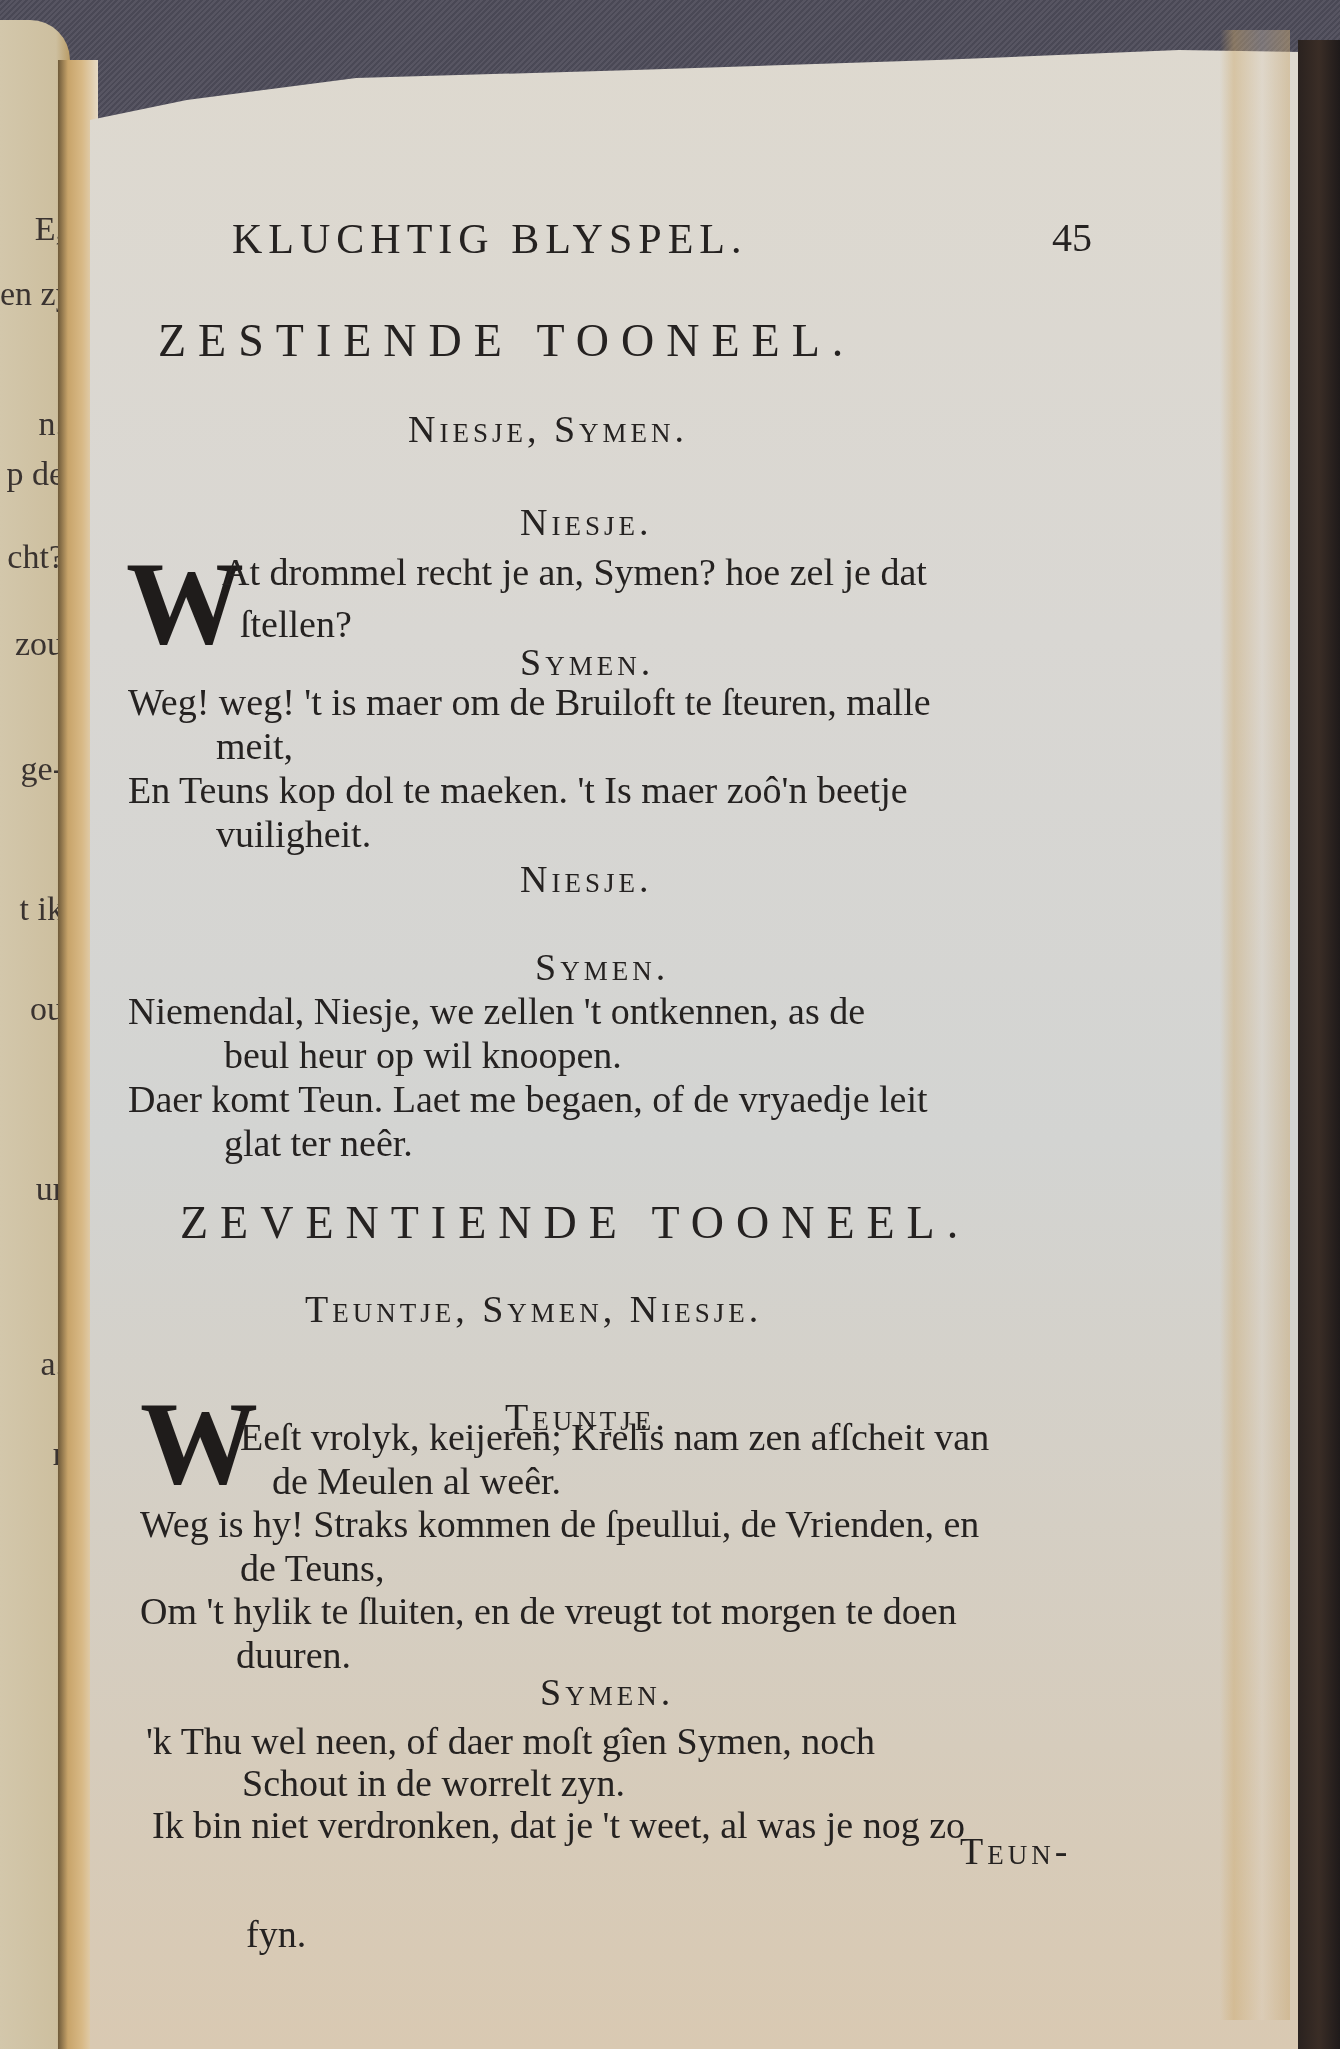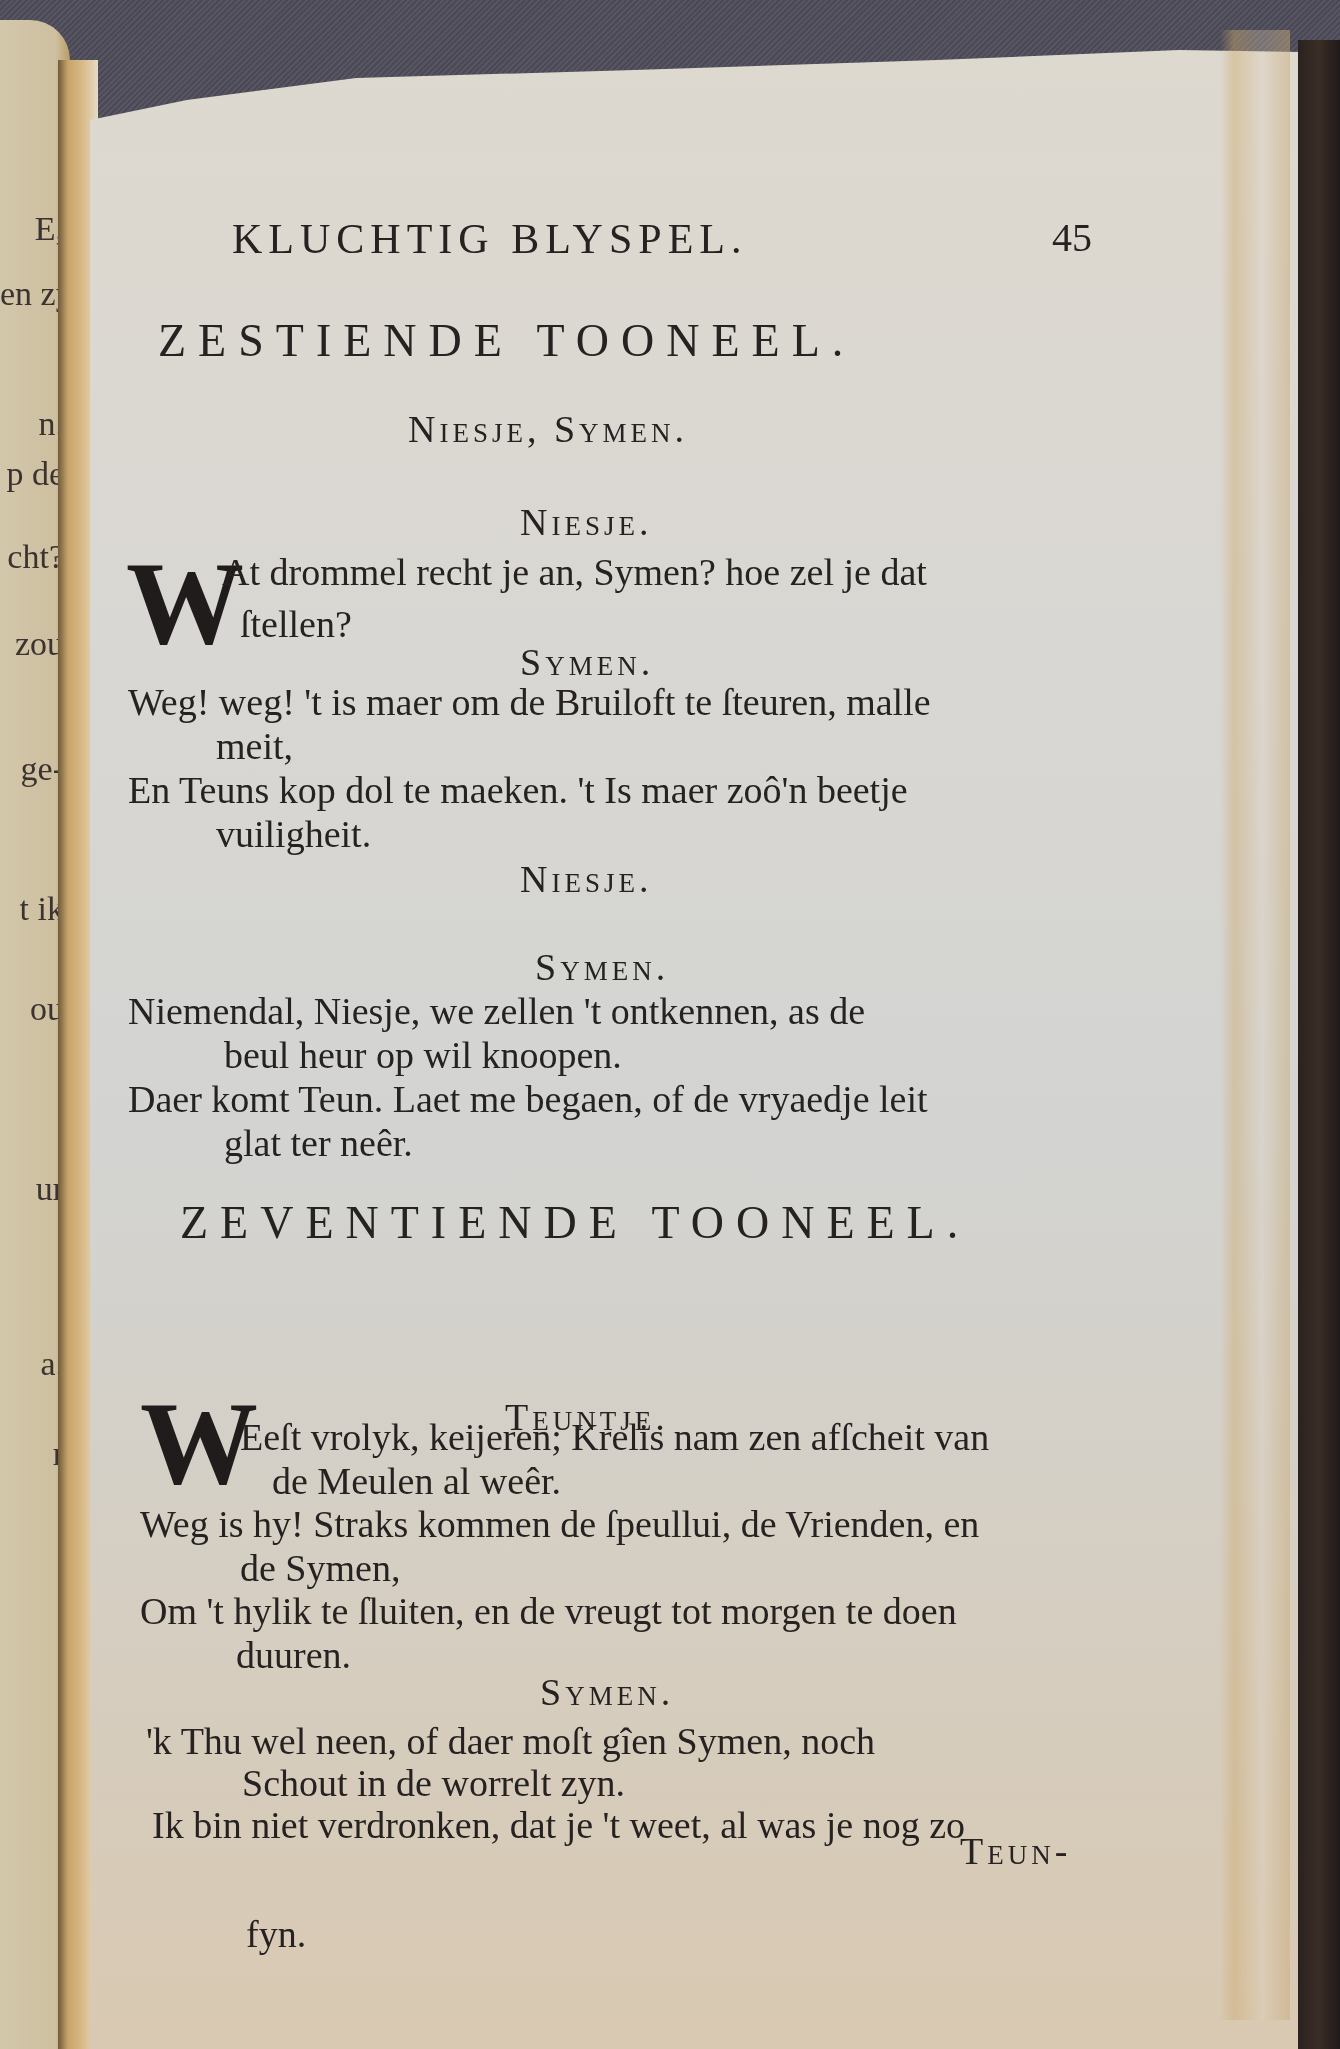--- a/index.html
+++ b/index.html
@@ -110,27 +110,28 @@
 
   <div class="line sc" style="left:520px; top:860px;">Niesje.</div>
 
   <div class="line sc" style="left:535px; top:948px;">Symen.</div>
   <div class="line" style="left:128px; top:992px;">Niemendal, Niesje, we zellen 't ontkennen, as de</div>
   <div class="line" style="left:224px; top:1036px;">beul heur op wil knoopen.</div>
   <div class="line" style="left:128px; top:1080px;">Daer komt Teun. Laet me begaen, of de vryaedje leit</div>
   <div class="line" style="left:224px; top:1124px;">glat ter neêr.</div>
 
   <div class="line scene-title" style="left:180px; top:1200px;">ZEVENTIENDE TOONEEL.</div>
+  <div class="line sc" style="left:305px; top:1290px;">Teuntje, Symen, Niesje.</div>
 
   <div class="line sc" style="left:505px; top:1378px;margin-top:20px;">Teuntje.</div>
   <div class="dropcap" style="left:140px; top:1385px;">W</div>
   <div class="line" style="left:240px; top:1418px;">Eeſt vrolyk, keijeren; Krelis nam zen afſcheit van</div>
   <div class="line" style="left:272px; top:1462px;">de Meulen al weêr.</div>
   <div class="line" style="left:140px; top:1505px;">Weg is hy! Straks kommen de ſpeullui, de Vrienden, en</div>
-  <div class="line" style="left:240px; top:1549px;">de Symen,</div>
+  <div class="line" style="left:240px; top:1549px;">de Teuns,</div>
   <div class="line" style="left:140px; top:1592px;">Om 't hylik te ſluiten, en de vreugt tot morgen te doen</div>
   <div class="line" style="left:236px; top:1636px;">duuren.</div>
 
   <div class="line sc" style="left:540px; top:1673px;">Symen.</div>
   <div class="line" style="left:146px; top:1722px;">'k Thu wel neen, of daer moſt gîen Symen, noch</div>
   <div class="line" style="left:242px; top:1764px;">Schout in de worrelt zyn.</div>
   <div class="line" style="left:152px; top:1806px;">Ik bin niet verdronken, dat je 't weet, al was je nog zo</div>
   <div class="line" style="left:246px; top:1870px;margin-top:45px;">fyn.</div>
 
   <div class="line sc" style="left:960px; top:1832px;">Teun-</div>

